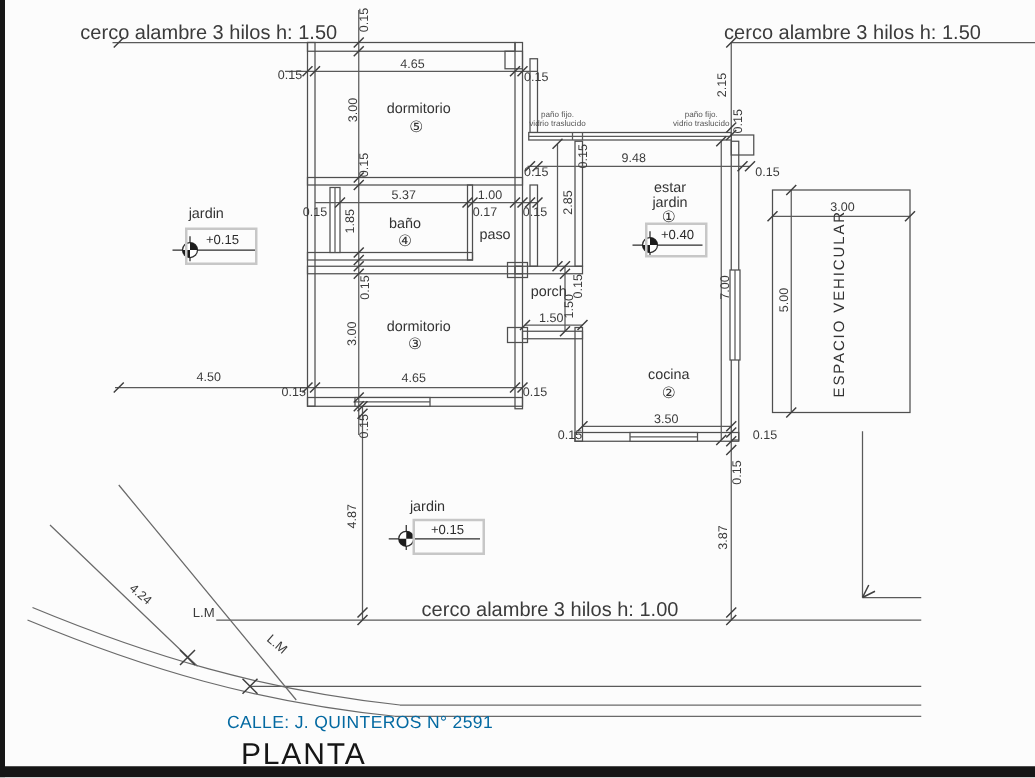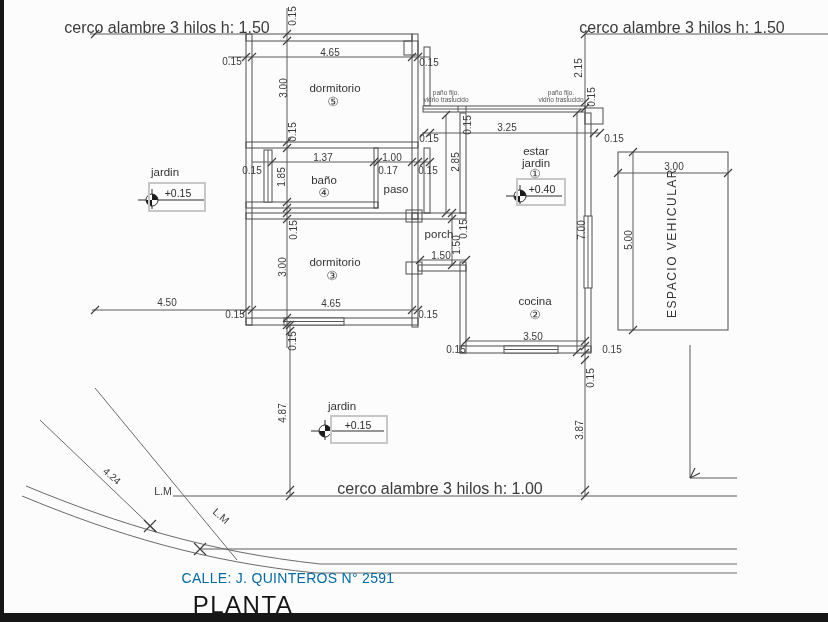--- a/index.html
+++ b/index.html
@@ -171,29 +171,29 @@
   <span class="lbl tiny" style="left:446px;top:99px">vidrio traslucido</span>
   <span class="lbl tiny" style="left:561px;top:92px">paño fijo.</span>
   <span class="lbl tiny" style="left:561px;top:99px">vidrio traslucido</span>
 
   <span class="lbl rot" style="left:292px;top:16px">0.15</span>
   <span class="lbl" style="left:330px;top:52px">4.65</span>
   <span class="lbl" style="left:232px;top:61px">0.15</span>
   <span class="lbl rot" style="left:283px;top:88px">3.00</span>
   <span class="lbl" style="left:429px;top:62px">0.15</span>
   <span class="lbl rot" style="left:292px;top:132px">0.15</span>
-  <span class="lbl" style="left:323px;top:157px">1.37</span>
+  <span class="lbl" style="left:323px;top:157px">5.37</span>
   <span class="lbl" style="left:392px;top:157px">1.00</span>
   <span class="lbl" style="left:388px;top:170px">0.17</span>
   <span class="lbl" style="left:428px;top:170px">0.15</span>
   <span class="lbl" style="left:252px;top:170px">0.15</span>
   <span class="lbl rot" style="left:281px;top:177px">1.85</span>
   <span class="lbl rot" style="left:455px;top:162px">2.85</span>
   <span class="lbl" style="left:429px;top:138px">0.15</span>
-  <span class="lbl" style="left:507px;top:127px">3.25</span>
+  <span class="lbl" style="left:507px;top:127px">9.48</span>
   <span class="lbl rot" style="left:467px;top:125px">0.15</span>
   <span class="lbl rot" style="left:578px;top:68px">2.15</span>
   <span class="lbl rot" style="left:591px;top:97px">0.15</span>
   <span class="lbl" style="left:614px;top:138px">0.15</span>
   <span class="lbl rot" style="left:581px;top:230px">7.00</span>
   <span class="lbl rot" style="left:628px;top:240px">5.00</span>
   <span class="lbl" style="left:674px;top:166px">3.00</span>
   <span class="lbl rot" style="left:463px;top:229px">0.15</span>
   <span class="lbl rot" style="left:456px;top:245px">1.50</span>
   <span class="lbl" style="left:441px;top:255px">1.50</span>

